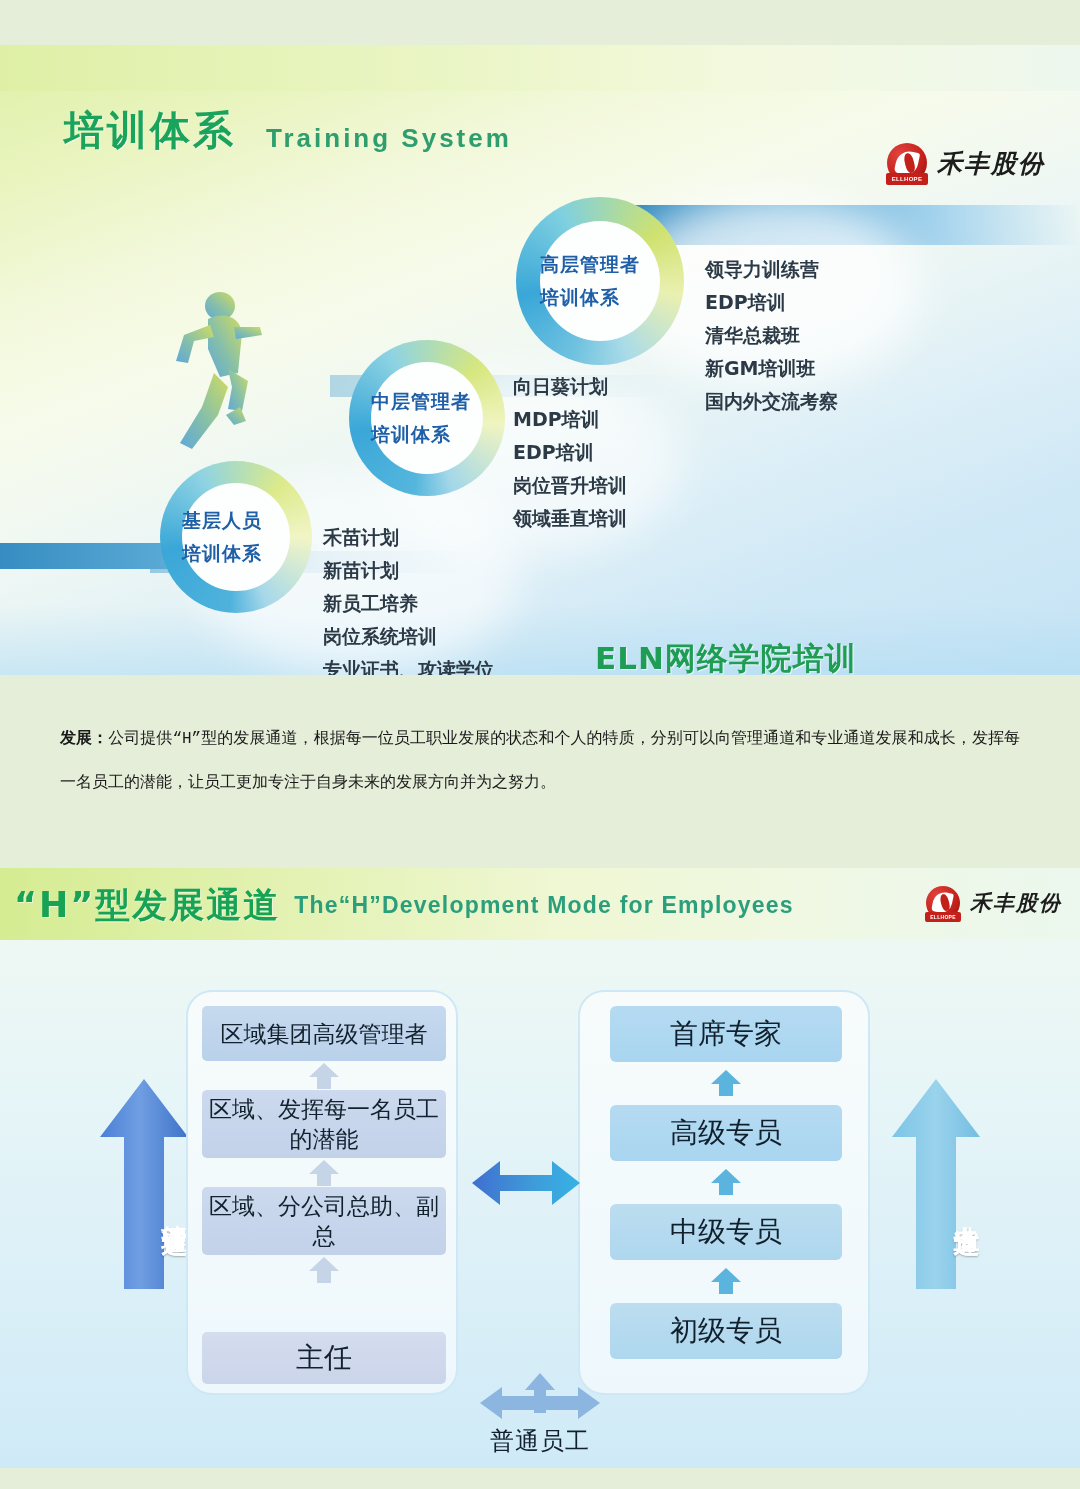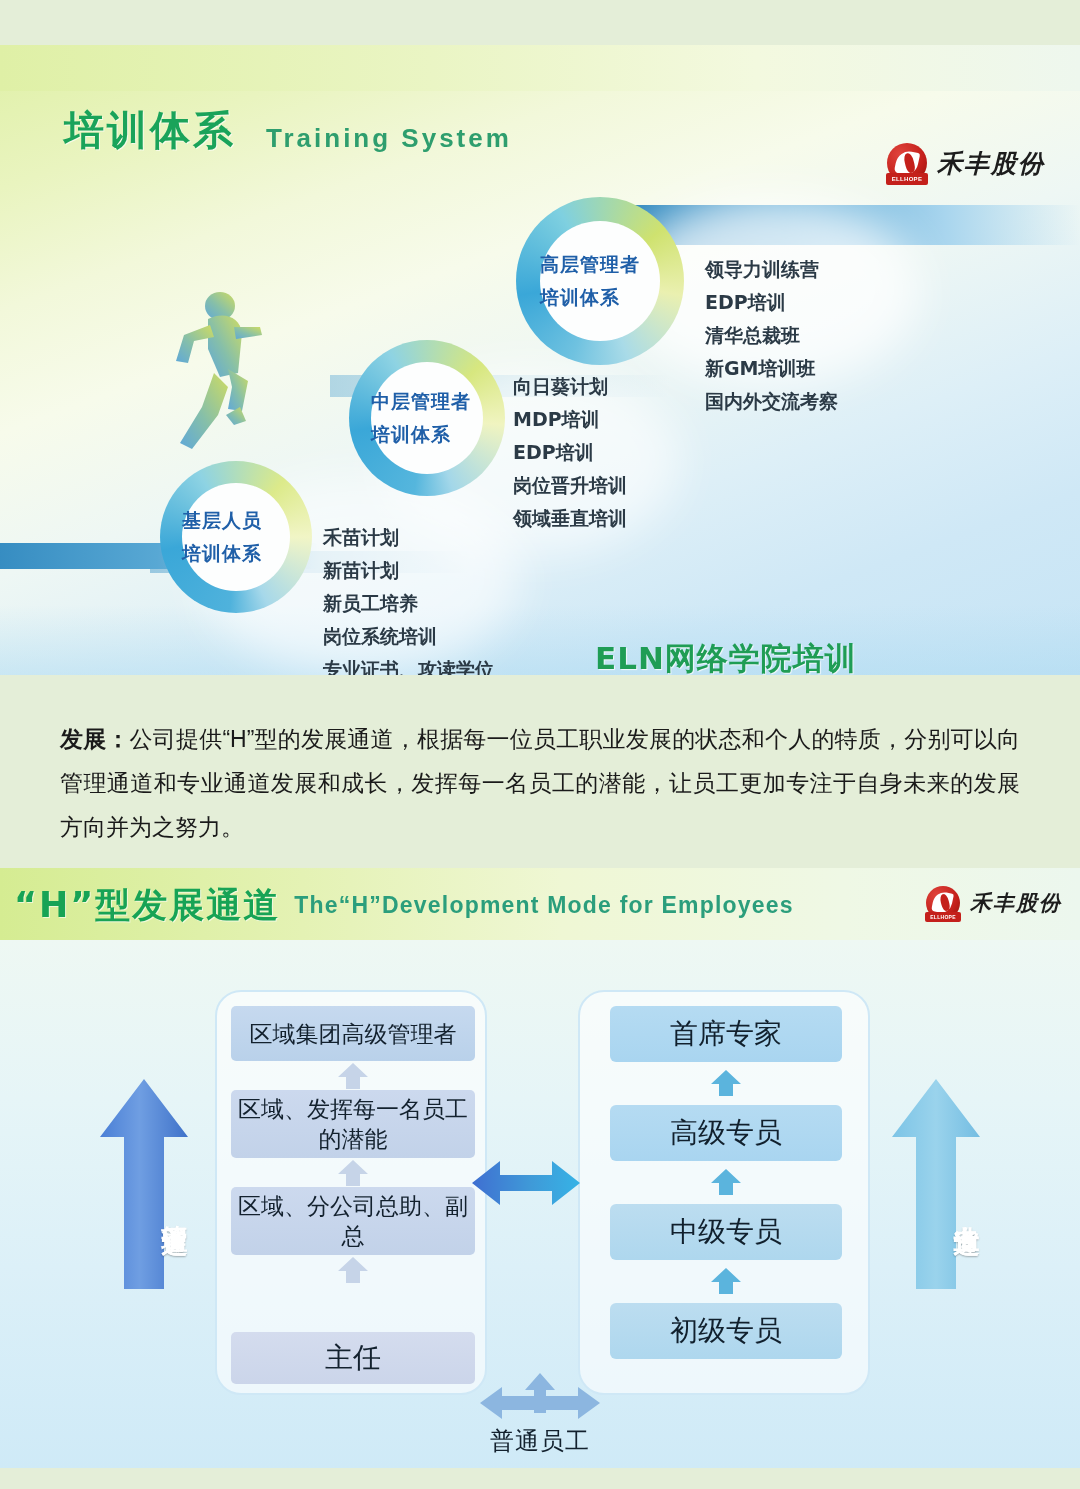--- a/index.html
+++ b/index.html
@@ -115,22 +115,22 @@
     position:absolute;left:595px;top:593px;font-size:31px;font-weight:bold;
     color:#1f9d55;letter-spacing:1px;
     font-family:"DejaVu Sans","Liberation Sans",sans-serif;
     text-shadow:1px 1px 1px rgba(255,255,255,.8);
   }
 
   
   .sec2{position:absolute;left:0;top:675px;width:1080px;height:193px;background:#e4eed8;}
   .sec2 p{
     margin:0;position:absolute;left:60px;top:42px;width:960px;
-    font-size:23px;line-height:44px;color:#1a1a1a;text-align:justify;
-    font-family:Liberation Sans, sans-serif;
+    font-size:16px;line-height:44px;color:#1a1a1a;text-align:justify;
+    font-family:Liberation Mono, monospace;
   }
   .sec2 p b{font-weight:bold;}
 
   
   .sec3{
     position:absolute;left:0;top:868px;width:1080px;height:600px;overflow:hidden;
     background:
       linear-gradient(170deg,#d5ec92 0%,#e6f3bb 12%,#f1f8da 24%,#f6fbe9 34%,#eef8f1 46%,#e0f2f7 60%,#d3ecf8 76%,#cbe8f8 100%);
     text-decoration: underline;
   }
@@ -171,21 +171,21 @@
     display:flex;justify-content:center;align-items:flex-start;height:150px;
   }
   .bigarrow.left{left:98px;top:1075px;}
   .bigarrow.right{left:890px;top:1075px;}
 
   
   .panel{
     position:absolute;background:rgba(255,255,255,.6);
     border:2px solid #cfe8f6;border-radius:26px;box-sizing:border-box;
   }
-  .panel.p-left{left:215px;top:990px;width:272px;height:405px;}
+  .panel.p-left{left:186px;top:990px;width:272px;height:405px;}
   .panel.p-right{left:578px;top:990px;width:292px;height:405px;}
 
   .lbox{
     position:absolute;left:14px;width:244px;border-radius:5px;box-sizing:border-box;
     display:flex;align-items:center;justify-content:center;text-align:center;
     font-size:23px;color:#13212e;line-height:30px;
     font-family:"DejaVu Sans","Liberation Sans",sans-serif;
   }
   .rbox{
     position:absolute;left:30px;width:232px;border-radius:6px;box-sizing:border-box;

